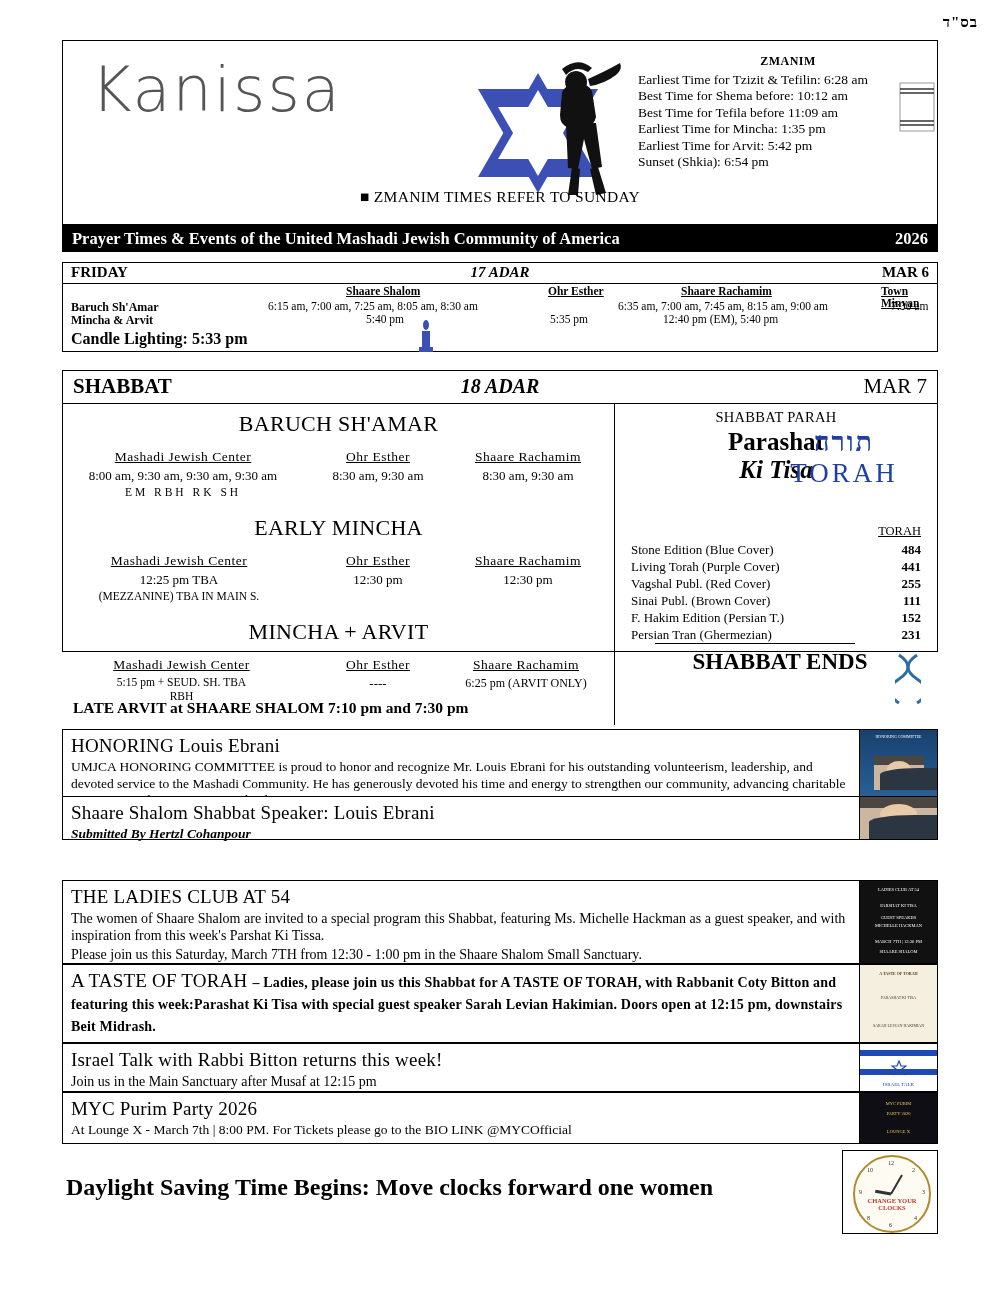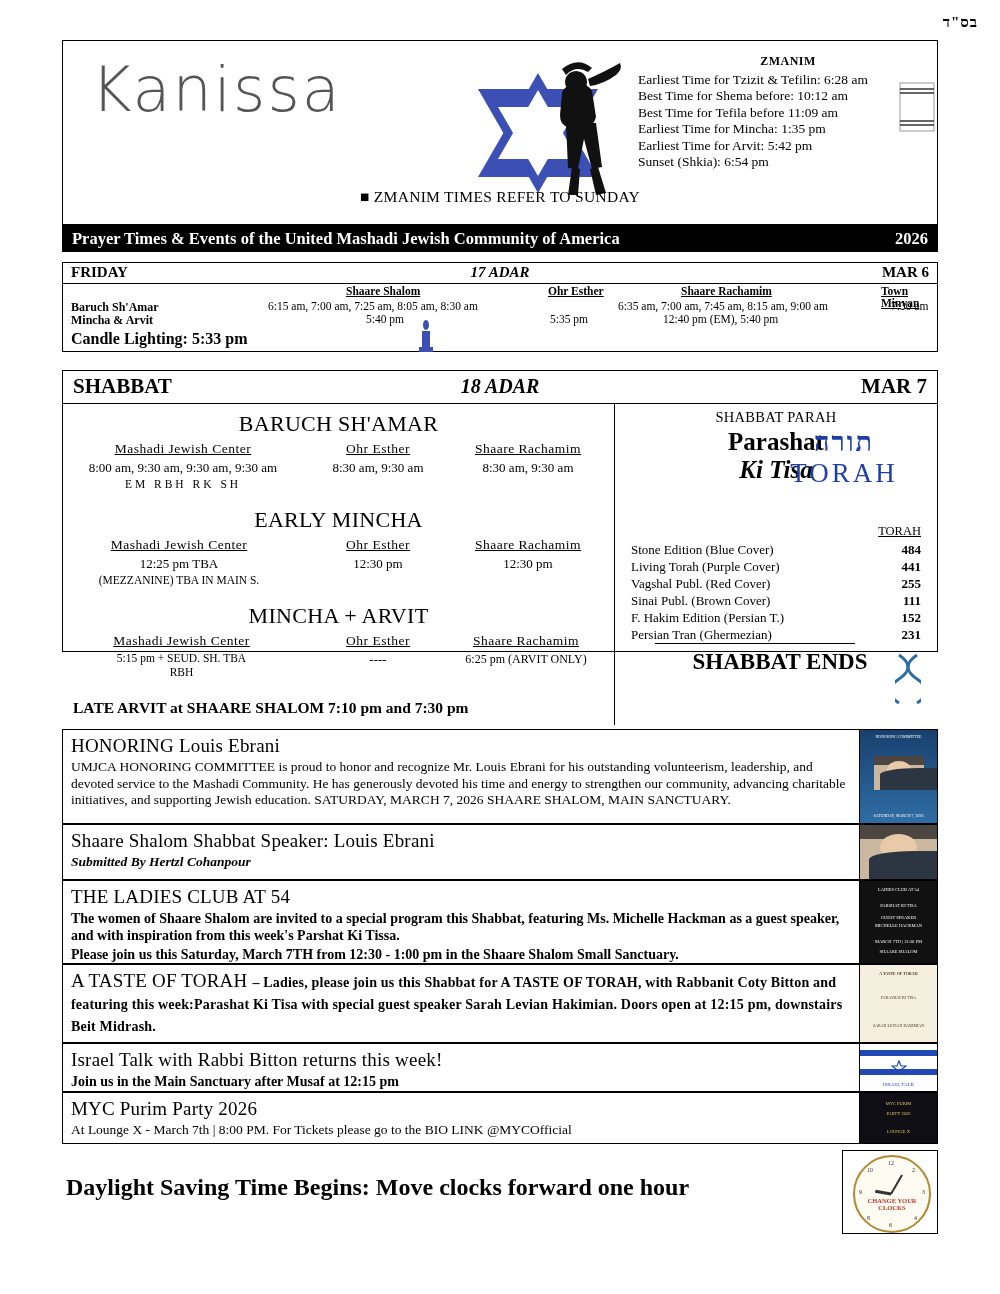--- a/index.html
+++ b/index.html
@@ -89,27 +89,27 @@
   
   .shabbat{
     position:absolute;left:62px;top:370px;width:876px;height:282px;
     border:1px solid #000;box-sizing:border-box;
   }
   .sh-head{
     position:relative;height:32px;border-bottom:1px solid #000;
   }
   .sh-head .l{position:absolute;left:10px;top:3px;font-weight:bold;font-size:21px;}
   .sh-head .c{position:absolute;left:0;right:0;top:4px;text-align:center;font-weight:bold;font-style:italic;font-size:20px;}
-  .sh-head .r{position:absolute;right:10px;top:3px;font-weight:bold;font-size:21px;}
+  .sh-head .r{position:absolute;right:10px;top:3px;font-weight:normal;font-size:21px;}
 
   .sh-left{position:absolute;left:0;top:32px;width:552px;height:322px;border-right:1px solid #000;box-sizing:border-box;}
   .sh-right{position:absolute;left:552px;top:32px;right:0;height:322px;}
 
   .sec-title{text-align:center;font-size:22px;margin-top:8px;letter-spacing:.3px;}
-  .three{position:relative;height:58px;margin-top:4px;font-size:13px;}
+  .three{position:relative;height:58px;margin-top:12px;font-size:13px;}
   .three .col{position:absolute;text-align:center;}
   .three .ch{text-decoration:underline;font-size:13.5px;letter-spacing:.5px;}
   .three .cv{margin-top:3px;font-size:13px;}
   .three .cx{margin-top:2px;font-size:11.5px;letter-spacing:3px;}
 
   .late{
     position:absolute;left:10px;bottom:8px;font-weight:bold;font-size:15.5px;
   }
 
   .parah{text-align:center;font-size:14.5px;margin-top:6px;letter-spacing:.3px;}
@@ -128,25 +128,25 @@
   .shabbat-ends{position:absolute;left:8px;right:0;top:246px;text-align:center;font-weight:bold;font-size:23px;}
   .shabbat-time{position:absolute;left:0;right:0;top:272px;text-align:center;font-weight:bold;font-size:33px;}
   .helix{position:absolute;right:16px;top:250px;width:26px;height:56px;}
 
   
   .ann{position:absolute;left:62px;width:876px;border:1px solid #000;box-sizing:border-box;background:#fff;}
   .ann .thumb{position:absolute;right:0;top:0;bottom:0;width:78px;border-left:1px solid #000;box-sizing:border-box;overflow:hidden;}
   .ann .body{padding:5px 84px 5px 8px;}
   .ann h4{margin:0;font-size:19px;font-weight:normal;letter-spacing:.2px;}
   .ann p{margin:2px 0 0 0;font-size:13.5px;line-height:16.5px;}
-  .ann p.bold{font-weight:bold;font-size:14px;line-height:17px;}
+  .ann p.bold{font-weight:normal;font-size:14px;line-height:17px;}
   .ann p.ital{font-style:italic;font-weight:bold;font-size:13.5px;}
 
   .a1{top:729px;height:95px;}
-  .a2{top:824px;height:56px;}
+  .a2{top:796px;height:44px;}
   .a3{top:880px;height:84px;}
   .a4{top:964px;height:79px;}
   .a5{top:1043px;height:49px;}
   .a6{top:1092px;height:52px;}
 
   .thumb-honor{background:linear-gradient(#18406e,#2f6ea5);height:100%;position:relative;}
   .thumb-honor .tt{position:absolute;top:4px;left:4px;right:4px;font-size:4px;color:#fff;text-align:center;line-height:5px;}
   .thumb-honor .ph{position:absolute;left:14px;top:26px;width:50px;height:34px;background:#dfe6ee;border-radius:2px;}
   .thumb-honor .cap{position:absolute;bottom:5px;left:3px;right:3px;font-size:4px;color:#fff;text-align:center;}
   .face{position:absolute;width:100%;height:100%;background:#cbb79f;}
@@ -448,21 +448,21 @@
     </div>
     <div class="thumb">
       <div class="thumb-purim">
         <div class="line" style="top:8px;">MYC PURIM</div>
         <div class="line" style="top:18px;">PARTY 2026</div>
         <div class="line" style="top:36px;">LOUNGE X</div>
       </div>
     </div>
   </div>
 
-  <div class="dst">Daylight Saving Time Begins: Move clocks forward one hour</div>
+  <div class="dst">Daylight Saving Time Begins: Move clocks forward one women</div>
   <div class="clock">
     <div class="clock-face">
       <span class="tick" style="left:33px;top:3px;">12</span>
       <span class="tick" style="right:4px;top:32px;">3</span>
       <span class="tick" style="left:34px;bottom:3px;">6</span>
       <span class="tick" style="left:4px;top:32px;">9</span>
       <span class="tick" style="left:12px;top:10px;">10</span>
       <span class="tick" style="right:14px;top:10px;">2</span>
       <span class="tick" style="right:12px;bottom:10px;">4</span>
       <span class="tick" style="left:12px;bottom:10px;">8</span>

